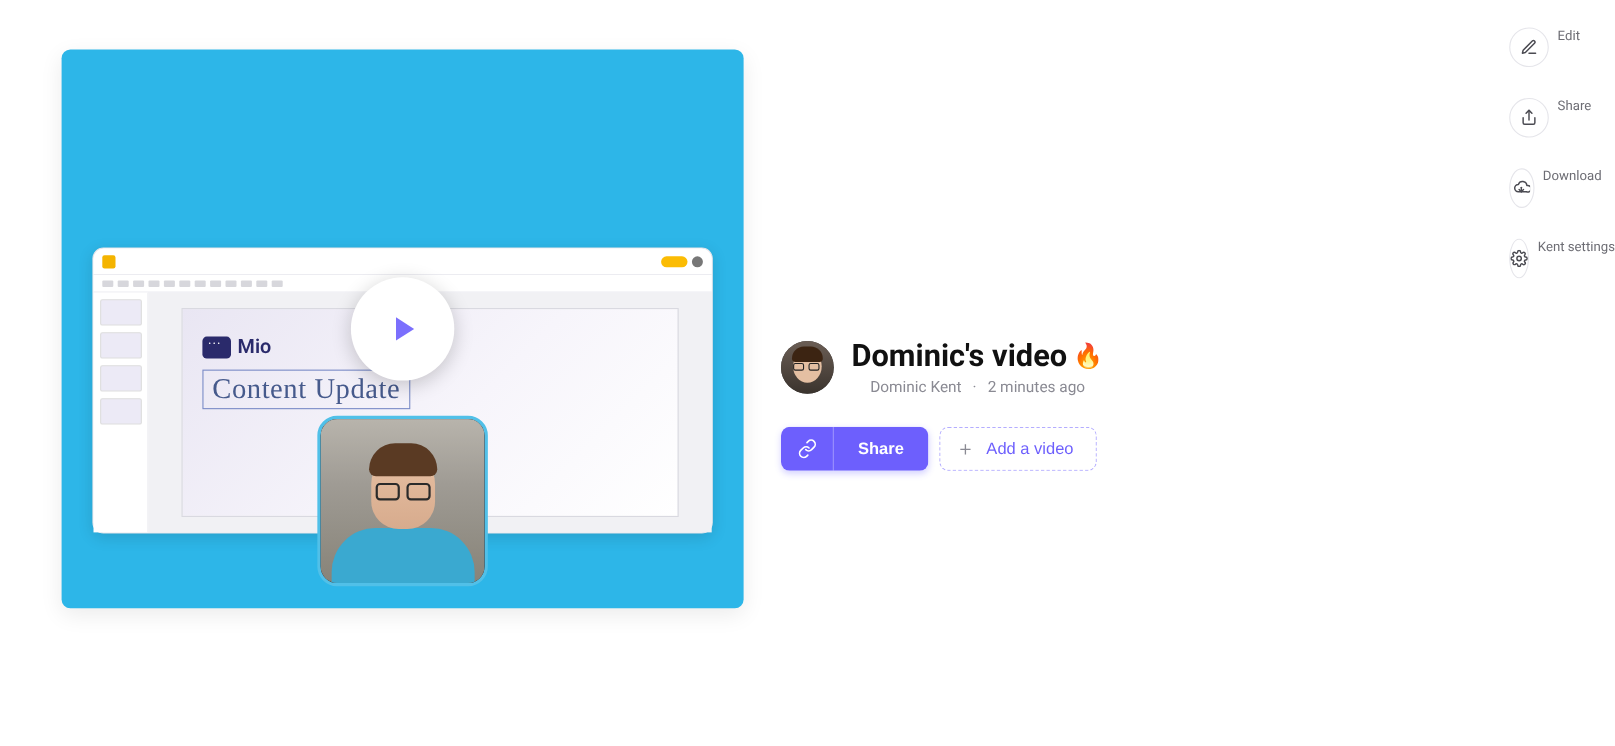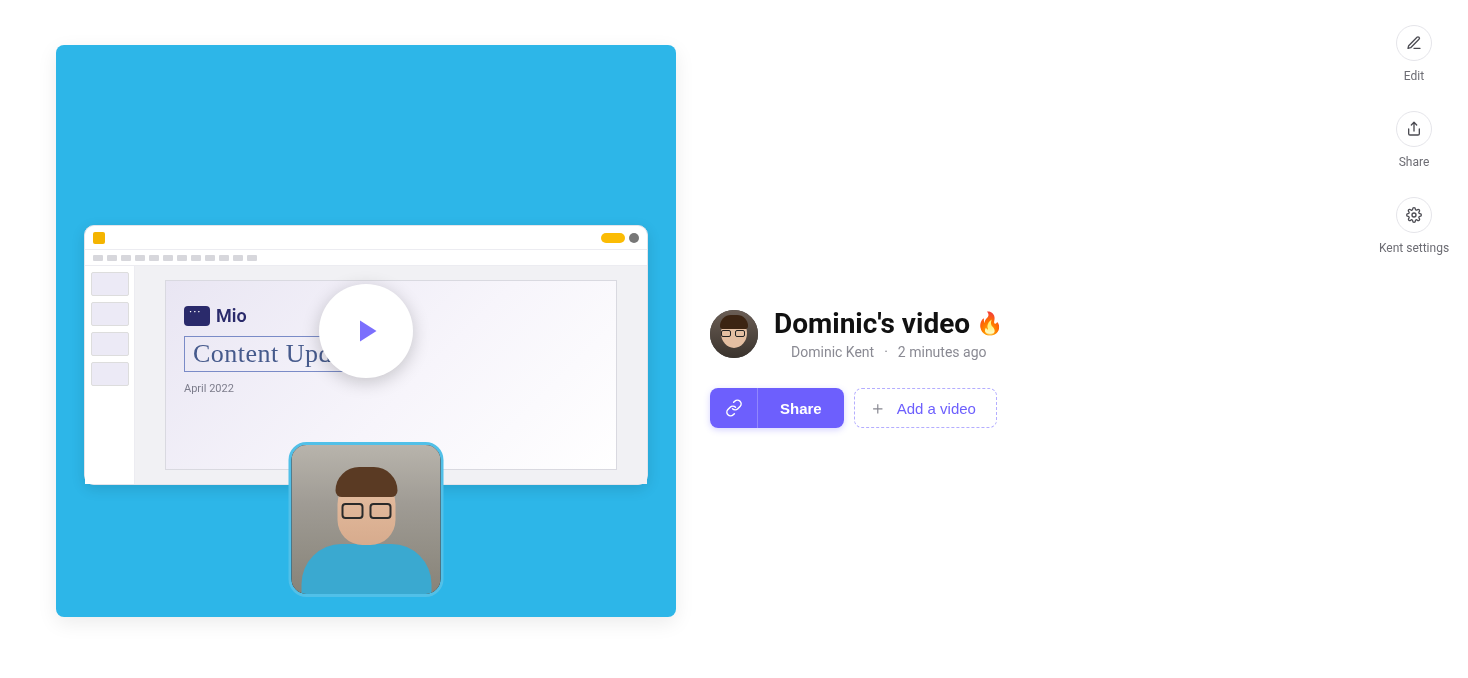--- a/index.html
+++ b/index.html
@@ -18,22 +18,21 @@
     top: 25px;
     right: 12px;
     width: 84px;
     display: flex;
     flex-direction: column;
     align-items: center;
     gap: 28px;
   }
   .rail-item {
     display: flex;
-    flex-direction: column;
-    align-items: center;
+    flex-direction: row;
     gap: 8px;
     cursor: pointer;
     width: 84px;
   }
   .rail-btn {
     width: 36px;
     height: 36px;
     border-radius: 50%;
     border: 1px solid #e5e5ea;
     background: #fff;
@@ -54,21 +53,21 @@
     top: 45px;
     left: 56px;
     display: flex;
     align-items: flex-start;
     gap: 34px;
   }
 
   
   .preview-card {
     width: 620px;
-    height: 572px;
+    height: 508px;
     background: #2db6e8;
     border-radius: 8px;
     position: relative;
     box-shadow: 0 6px 20px rgba(0,0,0,0.08);
     overflow: hidden;
     text-decoration: underline;
   }
   .screen {
     position: absolute;
     top: 180px;
@@ -270,20 +269,30 @@
   </div>
   <div class="rail-item">
     <div class="rail-btn">
       <svg width="16" height="16" viewBox="0 0 24 24" fill="none" stroke="currentColor" stroke-width="2" stroke-linecap="round" stroke-linejoin="round">
           <path d="M4 12v7a2 2 0 0 0 2 2h12a2 2 0 0 0 2-2v-7"></path>
           <polyline points="16 6 12 2 8 6"></polyline>
           <line x1="12" y1="2" x2="12" y2="15"></line>
         </svg>
     </div>
     <span class="rail-label">Share</span>
+  </div>
+  <div class="rail-item">
+    <div class="rail-btn">
+      <svg width="16" height="16" viewBox="0 0 24 24" fill="none" stroke="currentColor" stroke-width="2" stroke-linecap="round" stroke-linejoin="round">
+          <path d="M8 17a5 5 0 0 1 0-10 6 6 0 0 1 11.6 1.5A4.5 4.5 0 1 1 19 17H8z"></path>
+          <polyline points="12 11 12 17"></polyline>
+          <polyline points="9 14 12 17 15 14"></polyline>
+        </svg>
+    </div>
+    <span class="rail-label">Download</span>
   </div>
   <div class="rail-item">
     <div class="rail-btn">
       <svg width="16" height="16" viewBox="0 0 24 24" fill="none" stroke="currentColor" stroke-width="2" stroke-linecap="round" stroke-linejoin="round">
           <circle cx="12" cy="12" r="3"></circle>
           <path d="M19.4 15a1.7 1.7 0 0 0 .34 1.87l.06.06a2 2 0 1 1-2.83 2.83l-.06-.06a1.7 1.7 0 0 0-1.87-.34 1.7 1.7 0 0 0-1 1.56V21a2 2 0 1 1-4 0v-.09a1.7 1.7 0 0 0-1-1.56 1.7 1.7 0 0 0-1.87.34l-.06.06a2 2 0 1 1-2.83-2.83l.06-.06A1.7 1.7 0 0 0 4.6 15a1.7 1.7 0 0 0-1.56-1H3a2 2 0 1 1 0-4h.09A1.7 1.7 0 0 0 4.6 9a1.7 1.7 0 0 0-.34-1.87l-.06-.06A2 2 0 1 1 7 4.24l.06.06A1.7 1.7 0 0 0 9 4.6a1.7 1.7 0 0 0 1-1.56V3a2 2 0 1 1 4 0v.09c0 .67.39 1.27 1 1.51a1.7 1.7 0 0 0 1.87-.34l.06-.06a2 2 0 1 1 2.83 2.83l-.06.06A1.7 1.7 0 0 0 19.4 9c.24.61.84 1 1.51 1H21a2 2 0 1 1 0 4h-.09a1.7 1.7 0 0 0-1.51 1z"></path>
         </svg>
     </div>
     <span class="rail-label">Kent settings</span>
   </div>
@@ -320,21 +329,20 @@
             <div></div>
             <div></div>
         </div>
         <div class="slide-main">
           <div class="canvas">
             <div class="mio-logo">
               <div class="mio-mark"></div>
               <span class="mio-word">Mio</span>
             </div>
             <div class="content-line">Content Update</div>
-            <div class="date-line">April 2022</div>
           </div>
         </div>
       </div>
     </div>
 
     <div class="play-overlay">
       <svg width="36" height="36" viewBox="0 0 24 24">
           <path d="M8 5v14l11-7z" fill="#7b6ffd"></path>
         </svg>
     </div>

